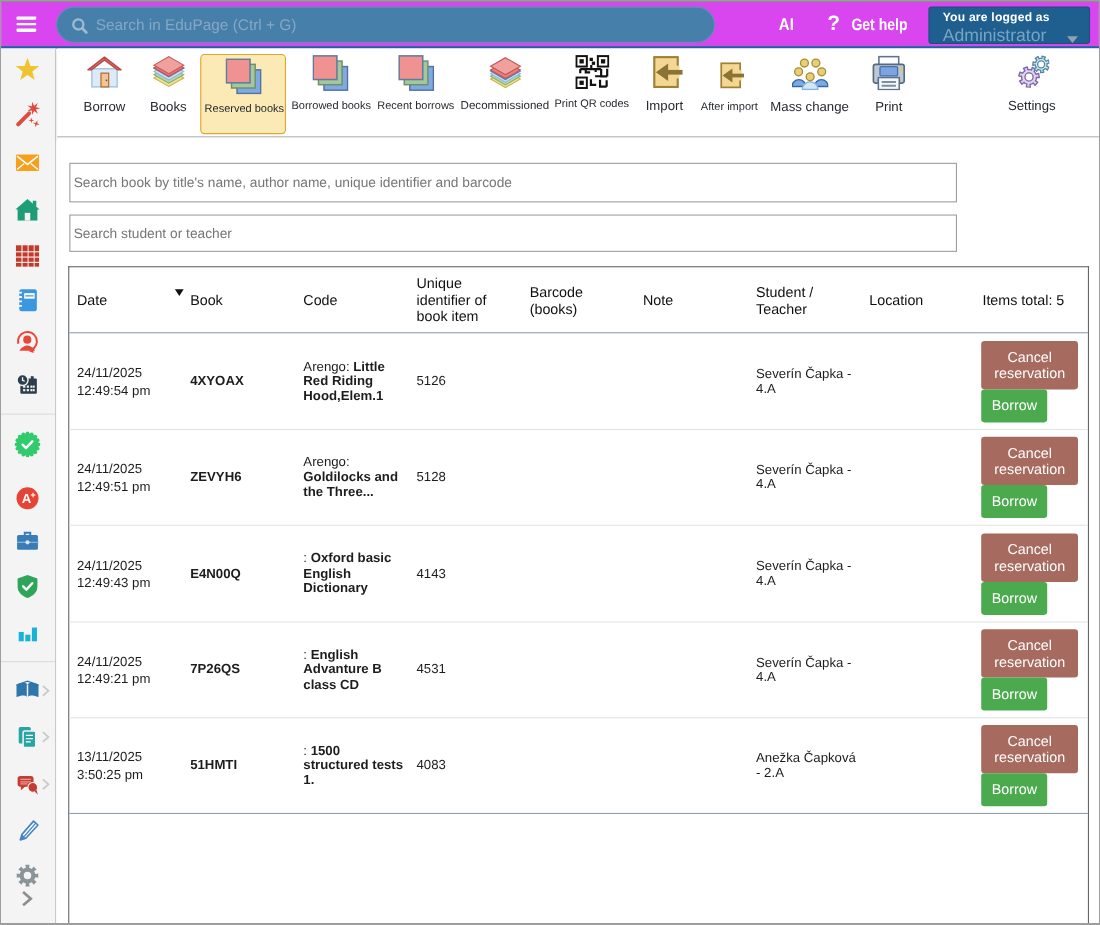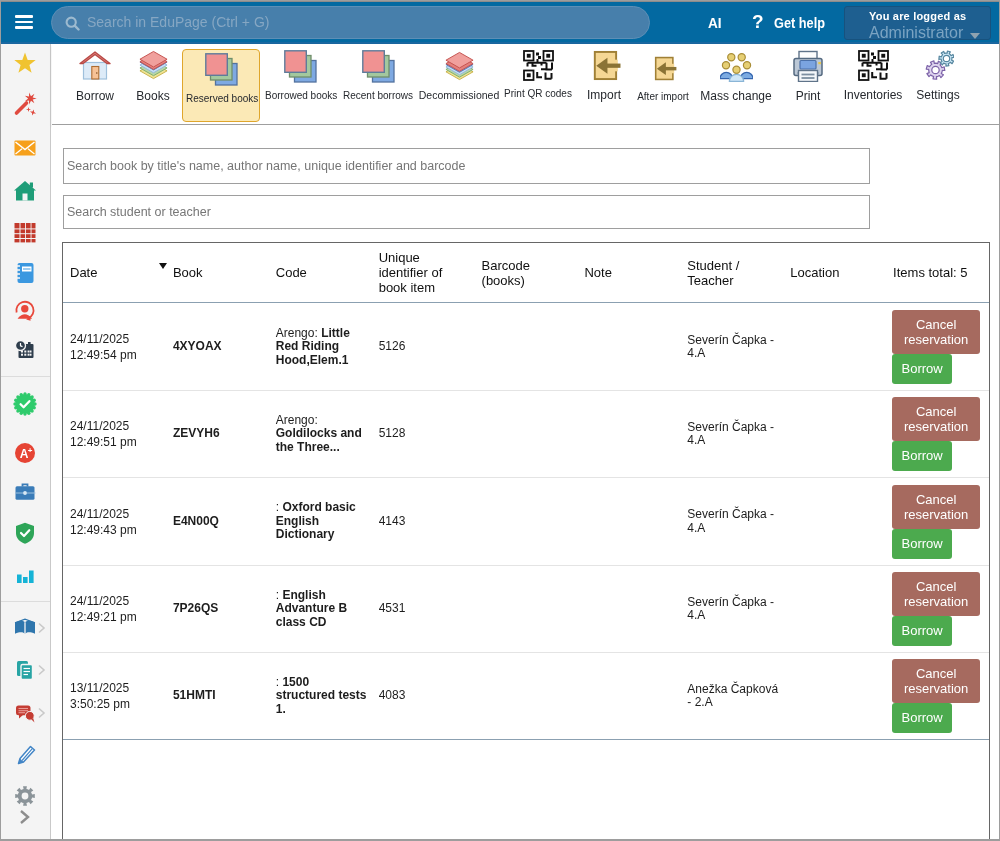--- a/index.html
+++ b/index.html
@@ -1,26 +1,26 @@
 <!DOCTYPE html>
 <html><head>
 <meta charset="utf-8">
 <style>
 *{margin:0;padding:0;box-sizing:border-box}
 html,body{width:1000px;height:841px;overflow:hidden;background:#fff}
 body{font-family:"Liberation Sans",sans-serif;position:relative;border:1px solid #9d9d9d;border-bottom-width:2px}
-.topbar{position:absolute;left:0;top:0;width:998px;height:43px;background:#0369a1;border-top:1px solid #8c8c8c;border-bottom:2px solid #1a67a0}
+.topbar{position:absolute;left:0;top:0;width:998px;height:43px;background:#d946ef;border-top:1px solid #8c8c8c;border-bottom:2px solid #1a67a0}
 .burger{position:absolute;left:14px;top:13px;width:18px;height:14px}
 .burger div{height:2.6px;background:#fff;border-radius:1px;margin-bottom:3px}
 .sbox{position:absolute;left:50px;top:4px;width:599px;height:33px;background:#477fab;border:1px solid #5d8fb6;border-radius:17px;color:#86a7c3;font-size:14px;line-height:31px;padding-left:35px}
 .mag{position:absolute;left:13px;top:9px}
 .ai{position:absolute;left:707px;top:12px;color:#fff;font-weight:bold;font-size:15.5px;transform:scaleX(.88);transform-origin:left}
 .qm{position:absolute;left:751px;top:9px;color:#fff;font-weight:bold;font-size:19px}
 .ghelp{position:absolute;left:773px;top:12px;color:#fff;font-weight:bold;font-size:15px;transform:scaleX(.85);transform-origin:left}
-.logged{position:absolute;left:843px;top:4px;width:147px;height:34px;background:#1e5f90;border:1px solid #17527e;border-radius:3px;padding:3px 0 0 24px}
+.logged{position:absolute;left:843px;top:4px;width:147px;height:34px;background:#1e5f90;border:1px solid #17527e;border-radius:3px;padding:3px 0 0 12px}
 .logged .l1{color:#fff;font-weight:bold;font-size:11px;letter-spacing:.2px}
 .logged .l2{color:#7aa3c2;font-size:16px;margin-top:2px}
 .logged .arr{position:absolute;right:10px;top:26px;width:0;height:0;border-left:5.5px solid transparent;border-right:5.5px solid transparent;border-top:6px solid #8fa2b0}
 .sidebar{position:absolute;left:0;top:43px;width:50px;height:796px;background:#f4f4f4;border-right:1px solid #c9c9c9}
 .sidebar .ic{position:absolute;left:12px}
 .sidebar .div{position:absolute;left:0;width:49px;height:1px;background:#dcdcdc}
 .toolbar{position:absolute;left:51px;top:43px;width:947px;height:81px;background:#fff;border-bottom:1px solid #9f9f9f;box-shadow:0 2px 3px rgba(0,0,0,0.10)}
 .titem{position:absolute;text-align:center;top:6px}
 .titem .lbl{display:block;margin-top:3px;color:#26292e;font-size:12px;white-space:nowrap}
 .titem .lbl.sm{font-size:10px}
@@ -358,40 +358,20 @@
         <rect x="2" y="8.5" width="28" height="17" rx="2" fill="#bcc8d6" stroke="#556a80" stroke-width="1.5"></rect>
         <rect x="8" y="10.5" width="16" height="8.5" rx="1" fill="#7ba4e0" stroke="#4c71a9" stroke-width="1.2"></rect>
         <rect x="26.3" y="12" width="2.6" height="2.2" fill="#e8c84a"></rect>
         <rect x="5.5" y="21.8" width="21" height="2.6" rx="1.3" fill="#68798c"></rect>
         <rect x="6.5" y="20.5" width="19" height="11" fill="#f4f7fa" stroke="#5f7389" stroke-width="1.4"></rect>
         <line x1="9.5" y1="24.5" x2="22.5" y2="24.5" stroke="#7c8ea0" stroke-width="1.8"></line>
         <line x1="9.5" y1="28" x2="22.5" y2="28" stroke="#7c8ea0" stroke-width="1.8"></line>
       </svg>
   <span class="lbl">Print</span>
 </div>
-<div class="titem" style="left:787px;width:68px">
-  <svg width="31" height="31" viewBox="0 0 31 31">
-        <g fill="none" stroke="#111" stroke-width="1.8">
-          <rect x="1" y="1" width="9.5" height="9.5"></rect>
-          <rect x="20.5" y="1" width="9.5" height="9.5"></rect>
-          <rect x="1" y="20.5" width="9.5" height="9.5"></rect>
-        </g>
-        <g fill="#111">
-          <rect x="3.8" y="3.8" width="3.9" height="3.9"></rect>
-          <rect x="23.3" y="3.8" width="3.9" height="3.9"></rect>
-          <rect x="3.8" y="23.3" width="3.9" height="3.9"></rect>
-          <rect x="13" y="2.5" width="3" height="3"></rect>
-          <rect x="15" y="6" width="3" height="3"></rect>
-        </g>
-        <g fill="none" stroke="#111" stroke-width="2">
-          <path d="M14.5,9 V12.8 M4.5,12.8 H23.5 M4.5,12.8 V16.5 M9.5,12.8 V15.8 H13.5 M23.5,12.8 V19.5 H29 M29,12.5 V19.5 M18.5,12.8 V15.5 M18,19.3 H23.5 M14.2,22 V27.2 H19 M22.5,22.5 V28.8 H28.5 M28.5,23 V28.8"></path>
-        </g>
-      </svg>
-  <span class="lbl">Inventories</span>
-</div>
 <div class="titem" style="left:860px;width:52px">
   <svg width="32" height="31" viewBox="0 0 32 31">
         <path d="M20.0,22.0 L19.3,23.5 L21.4,24.8 L18.9,27.6 L17.5,25.5 L16.0,26.3 L14.4,26.7 L14.7,29.2 L11.0,28.9 L11.6,26.5 L10.1,25.9 L8.8,24.9 L7.0,26.7 L4.9,23.6 L7.2,22.6 L6.8,21.0 L6.7,19.3 L4.2,19.1 L5.3,15.5 L7.5,16.7 L8.5,15.4 L9.8,14.3 L8.4,12.2 L11.9,10.8 L12.3,13.3 L14.0,13.2 L15.7,13.6 L16.4,11.2 L19.7,13.0 L18.0,14.9 L19.1,16.2 L19.9,17.7 L22.2,16.8 L22.8,20.5 L20.3,20.4 Z" fill="#ded4ee" stroke="#7c62a8" stroke-width="1.2" stroke-linejoin="round"></path>
         <circle cx="13.5" cy="20" r="3.7" fill="#fff" stroke="#7c62a8" stroke-width="1.2"></circle>
         <path d="M29.9,9.0 L29.6,10.3 L31.6,11.1 L30.1,13.7 L28.4,12.2 L27.4,13.0 L26.2,13.6 L26.9,15.7 L23.9,16.1 L24.1,13.9 L22.8,13.6 L21.6,13.0 L20.4,14.9 L18.2,12.8 L20.0,11.5 L19.4,10.3 L19.1,9.0 L16.9,9.3 L17.2,6.2 L19.3,6.9 L19.9,5.7 L20.7,4.6 L19.2,3.1 L21.7,1.4 L22.5,3.5 L23.8,3.1 L25.2,3.1 L25.4,1.0 L28.3,1.9 L27.2,3.8 L28.3,4.6 L29.1,5.7 L31.0,4.5 L32.0,7.4 L29.8,7.7 Z" fill="#cfeaf8" stroke="#56869f" stroke-width="1.2" stroke-linejoin="round"></path>
         <circle cx="24.5" cy="8.5" r="3.2" fill="#fff" stroke="#56869f" stroke-width="1.2"></circle>
       </svg>
   <span class="lbl">Settings</span>
 </div>
 </div>

